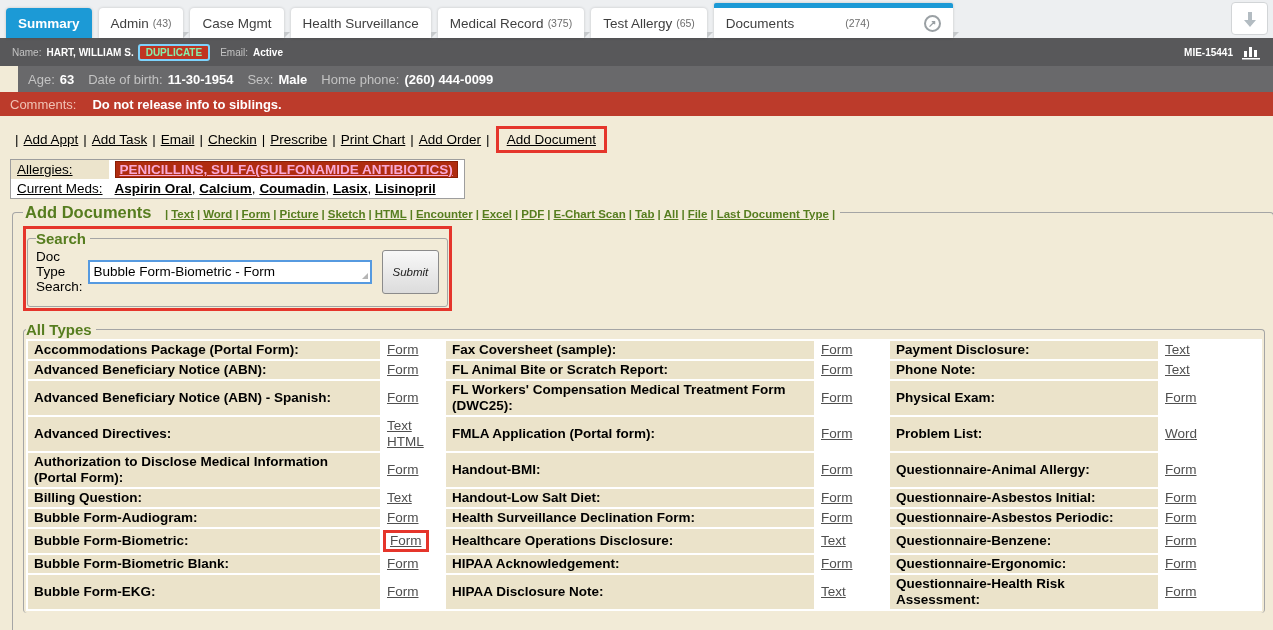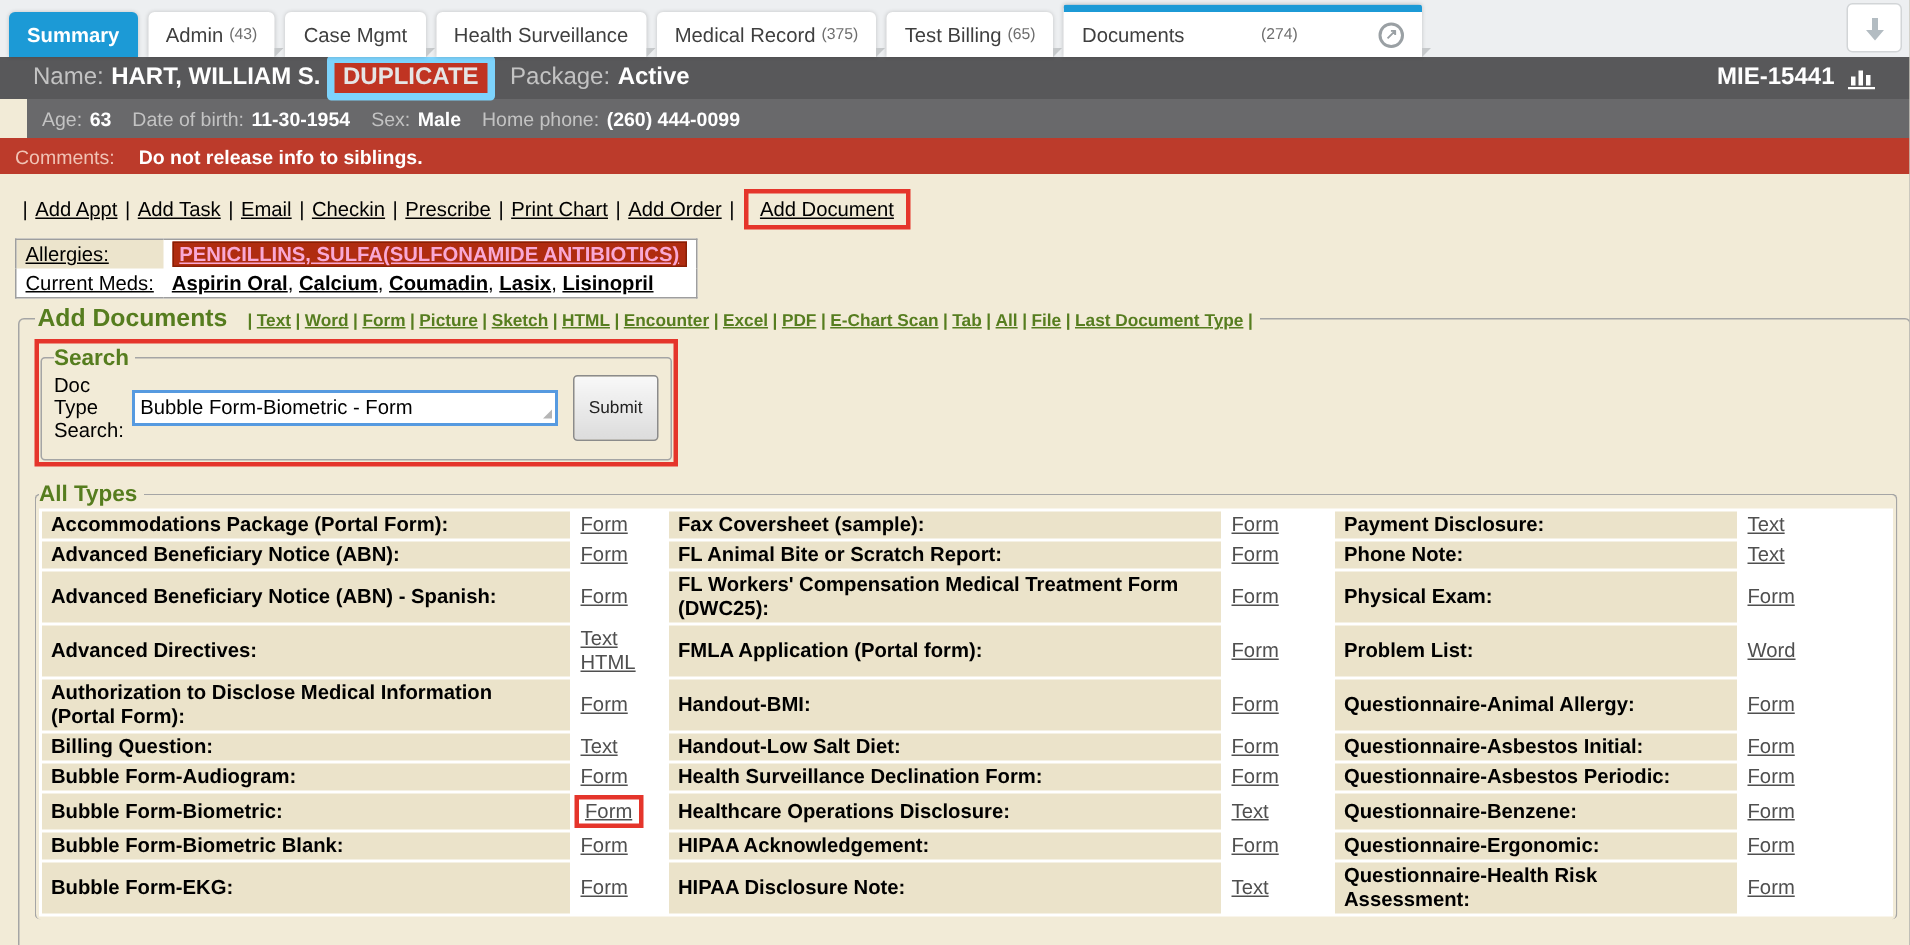--- a/index.html
+++ b/index.html
@@ -38,31 +38,31 @@
   }
   .scrollbtn {
     position:absolute; right:5px; top:2px; width:37px; height:33px;
     background:#fff; border:1px solid #d2d5d7; border-radius:4px;
     display:flex; align-items:center; justify-content:center; cursor:pointer; padding:0;
   }
 
   
   .name-bar {
     height:28px; background:#58585a; display:flex; align-items:center;
-    padding:0 22px; font-size:16px; color:#fff;
+    padding:0 12px; font-size:10px; color:#fff;
   }
   .info-bar {
     height:26px; background:#69696b; display:flex; align-items:center;
     padding:0 10px; font-size:13px; color:#fff;margin-left:18px;
   }
   .bar-label { color:#c3c3c3; margin-right:5px; }
   .bar-value { color:#fff; font-weight:bold; margin-right:14px; }
   .dup-badge {
-    background:#c03422; border:5px solid #7dd3fc; border-radius:3px;
-    padding:1px 6px; font-weight:bold; margin:0 10px 0 2px; color:#e5e5e5;
+    background:#c03422; border:2px solid #7dd3fc; border-radius:3px;
+    padding:1px 6px; font-weight:bold; margin:0 10px 0 2px; color:#86efac;
   }
   .flex-spacer { flex:1; }
   .pt-id { font-weight:bold; margin-right:8px; }
   .comments-bar {
     height:24px; background:#bc3b2b; display:flex; align-items:center;
     padding:0 10px; font-size:13px;
   }
   .comments-label { color:#f0c3b5; margin-right:16px; }
   .comments-value { color:#fff; font-weight:bold; }
 
@@ -107,21 +107,21 @@
     width:284px; height:24px; border:2px solid #569ae0; font-size:13.5px;
     padding:1px 4px; font-family:"Liberation Sans", sans-serif; color:#000;
   }
   .input-grip {
     position:absolute; right:4px; bottom:5px; width:0; height:0;
     border-left:6px solid transparent; border-bottom:6px solid #b5b5b5;
   }
   .submit-btn {
     font-size:11.5px; padding:15px 10px; background:linear-gradient(#f8f8f8,#dcdcdc);
     border:1px solid #8b8b8b; border-radius:3px; color:#222; margin-left:10px;
-    font-family:"Liberation Sans", sans-serif; cursor:pointer;
+    font-family:"Liberation Sans", sans-serif; cursor:pointer;font-style:italic;
   }
 
   fieldset.alltypes {
     margin:6px 0 0 0; border:1px solid #a5a5a5; border-radius:4px;
     border-bottom:none; padding:1px 2px 2px 2px;
   }
   table.types {
     width:100%; border-collapse:separate; border-spacing:2px;
     background:#fff; font-size:13.5px; table-layout:fixed;
   }
@@ -149,41 +149,41 @@
         <span>Case Mgmt</span>
       </div>
       <div class="tab">
         <span>Health Surveillance</span>
       </div>
       <div class="tab">
         <span>Medical Record</span>
         <span class="count">(375)</span>
       </div>
       <div class="tab">
-        <span>Test Billing</span>
+        <span>Test Allergy</span>
         <span class="count">(65)</span>
       </div>
       <div class="tab highlighted">
         <span>Documents</span>
         <span class="count">(274)</span>
         <span class="launch-icon">↗</span>
       </div>
     </div>
   <button class="scrollbtn">
     <svg width="20" height="20" viewBox="0 0 20 20">
       <path d="M8 3h4v8h4l-6 7-6-7h4z" fill="#b3bcc2"></path>
     </svg>
   </button>
 </div>
 
 <div class="name-bar">
   <span class="bar-label">Name:</span>
   <span class="bar-value" style="margin-right:2px;">HART, WILLIAM S.</span>
   <span class="dup-badge">DUPLICATE</span>
-  <span class="bar-label">Package:</span>
+  <span class="bar-label">Email:</span>
   <span class="bar-value">Active</span>
   <span class="flex-spacer"></span>
   <span class="pt-id">MIE-15441</span>
   <svg width="20" height="17" viewBox="0 0 20 17">
     <rect x="3" y="7" width="3" height="6" fill="#fff"></rect>
     <rect x="8" y="3" width="3" height="10" fill="#fff"></rect>
     <rect x="13" y="6" width="3" height="7" fill="#fff"></rect>
     <rect x="1" y="14" width="18" height="1.5" fill="#fff"></rect>
   </svg>
 </div>

